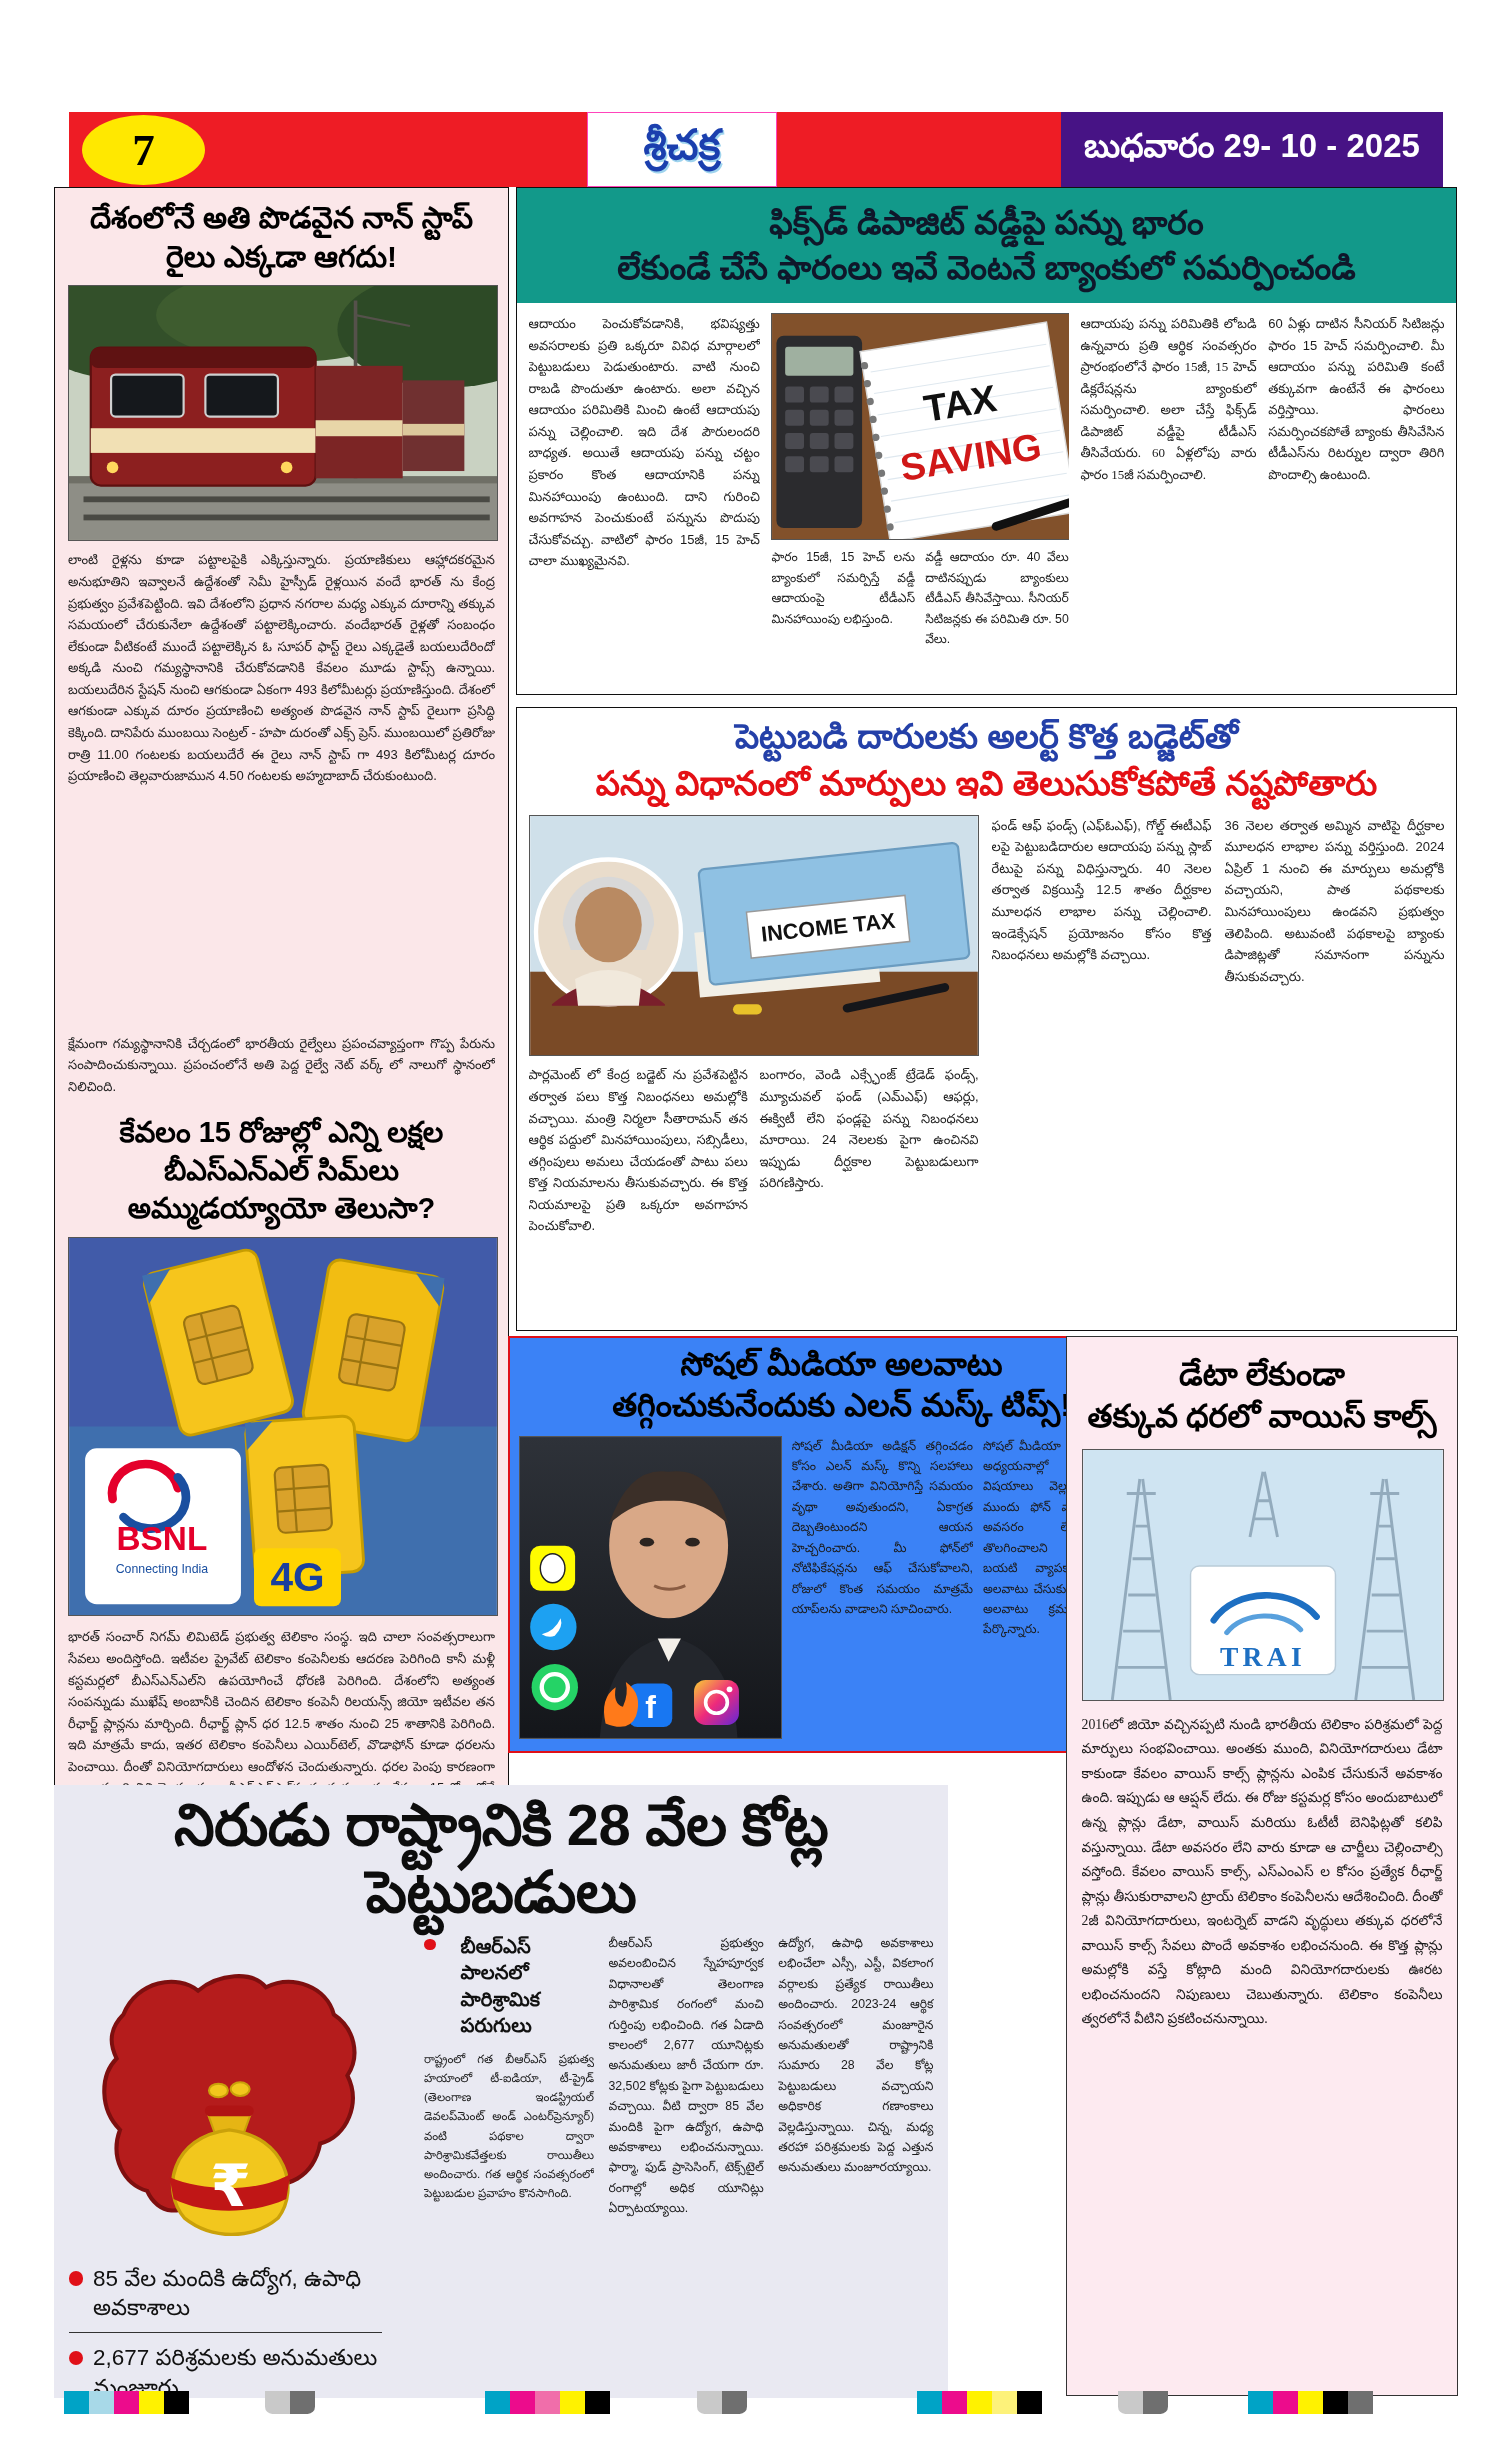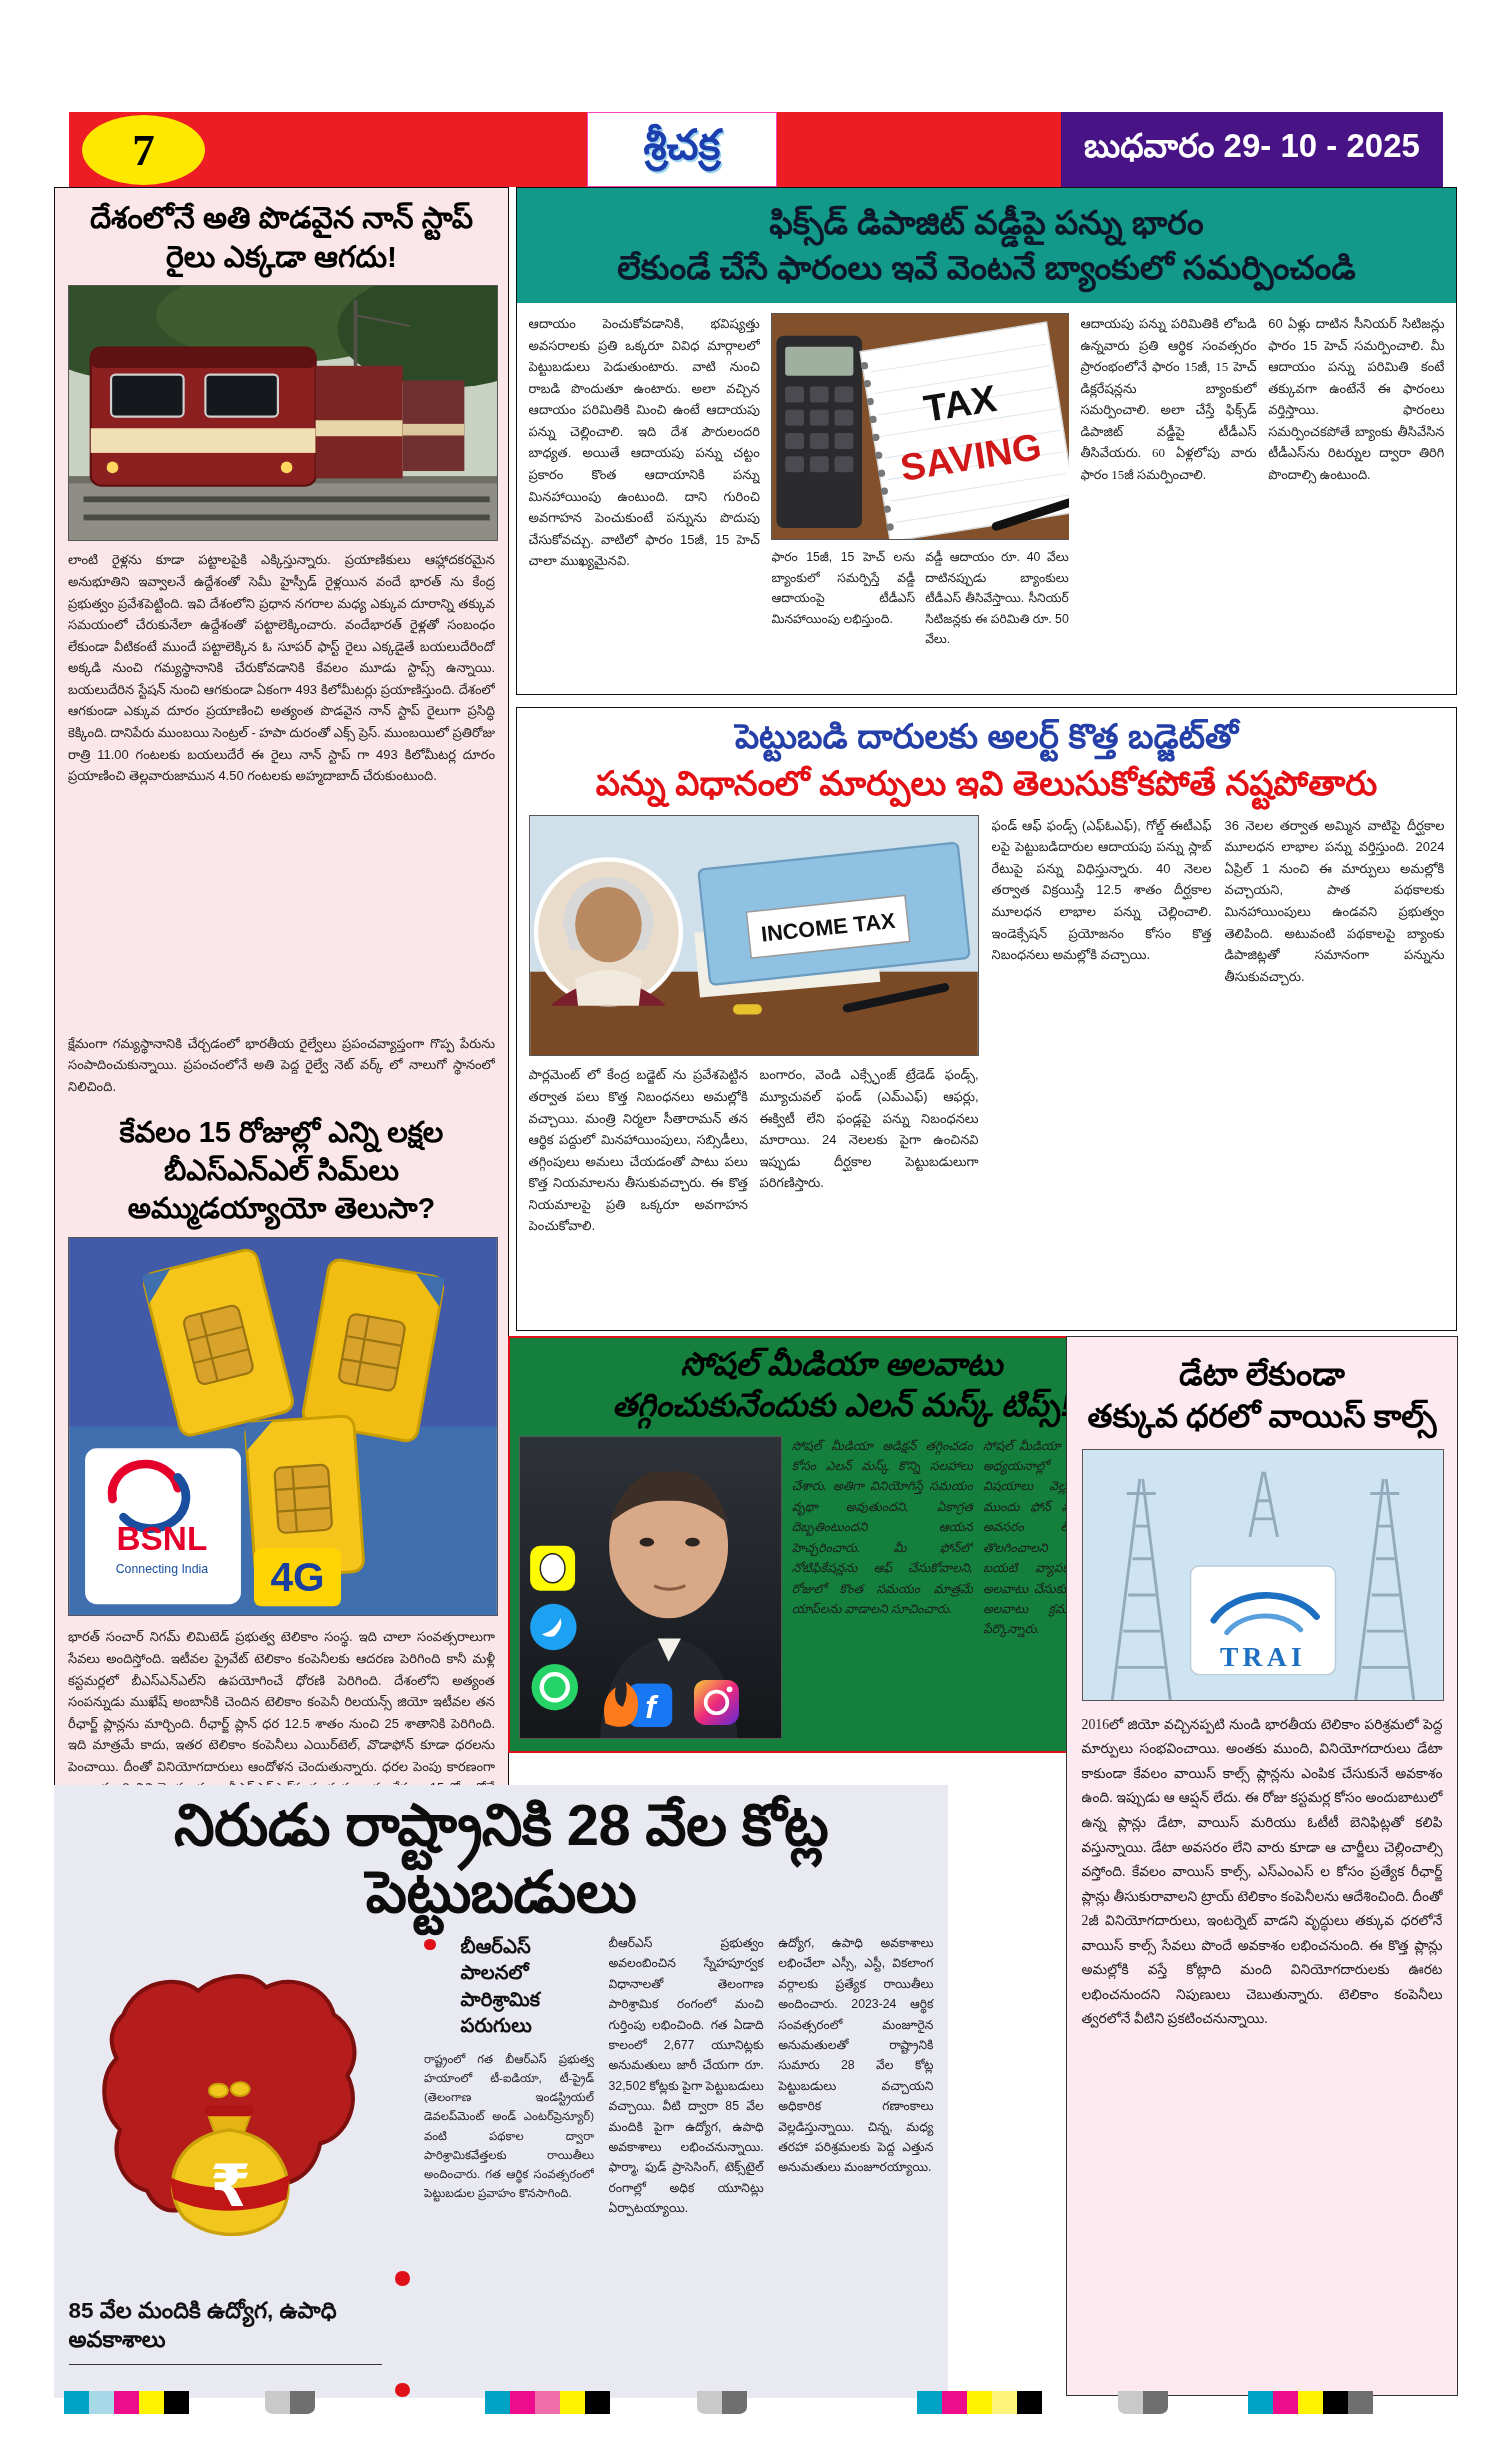--- a/index.html
+++ b/index.html
@@ -29,35 +29,35 @@
   .tax-band{height:115px;background:#12998a;display:flex;flex-direction:column;align-items:center;
         justify-content:center;color:#0f172a;font-weight:bold;font-size:33px;line-height:1.35;}
   .tax-cols{display:flex;gap:11.6px;padding:10px 11.6px;height:363px;}
   
   .inv-art{position:absolute;left:516px;top:707px;width:941px;height:624px;background:#ffffff;
         border:1.5px solid #101010;box-sizing:border-box;overflow:hidden;padding:7.3px 11.6px;}
   .inv-h1{font-size:34px;font-weight:bold;text-align:center;color:#2440a8;line-height:1.25;}
   .inv-h2{font-size:34px;font-weight:bold;text-align:center;color:#e41015;line-height:1.25;margin-top:4.4px;}
   .inv-row{display:flex;gap:13px;margin-top:10px;height:464px;}
   
-  .musk-art{position:absolute;left:508px;top:1336px;width:667px;height:417px;background:#15803d;
-        border:2.9px solid #e01018;box-sizing:border-box;overflow:hidden;padding:5.8px 8.7px;font-style:italic;}
+  .musk-art{position:absolute;left:508px;top:1336px;width:667px;height:417px;background:#3b82f6;
+        border:2.9px solid #e01018;box-sizing:border-box;overflow:hidden;padding:5.8px 8.7px;}
   .musk-art .hl1{font-size:32px;}
   
   .trai-art{position:absolute;left:1066px;top:1336px;width:392px;height:1060px;background:#fdeaf0;
         border:0.7px solid #333;box-sizing:border-box;overflow:hidden;padding:11.6px 14.5px;font-family:Liberation Serif, serif;}
   .trai-art .hl1{font-size:32px;}
   
   .invest-art{position:absolute;left:54px;top:1785px;width:894px;height:613px;background:#e9e9f2;
         box-sizing:border-box;overflow:hidden;padding:7.3px 14.5px;}
   .invest-hl{font-size:58px;font-weight:bold;text-align:center;color:#0d0d0d;line-height:1.15;
         letter-spacing:-0.7px;}
   .invest-row{display:flex;gap:14.5px;margin-top:7.3px;height:464px;}
-  .bullet-row{display:flex;align-items:flex-end;gap:10px;font-weight:bold;font-size:22.5px;
-        color:#111;line-height:1.3;margin-top:10px;flex-direction:column;}
+  .bullet-row{display:flex;align-items:flex-start;gap:10px;font-weight:normal;font-size:22.5px;
+        color:#111;line-height:1.3;margin-top:10px;}
   .dot{width:14.5px;height:14.5px;border-radius:50%;background:#e01018;margin-top:7.3px;flex:0 0 auto;}
   .bullet-sep{border-bottom:1.5px solid #333;margin:10px 0 0 0;width:92%;}
   .byline{display:flex;gap:25px;font-weight:bold;font-size:19.6px;color:#111;line-height:1.35;justify-content:center;}
   
   .strip{position:absolute;left:0;top:2391px;width:1499px;height:25px;display:flex;align-items:flex-start;}
   .sq{width:25px;height:23px;}
   .grp{display:flex;}
   .gray-pair{display:flex;border-radius:0 0 7.3px 7.3px;overflow:hidden;}
 </style>
 </head>

